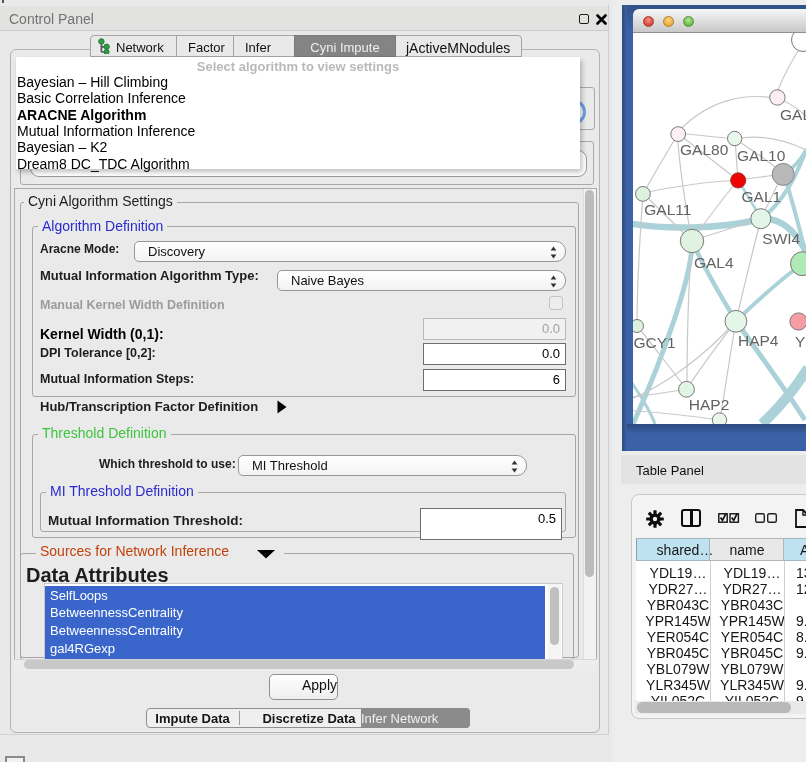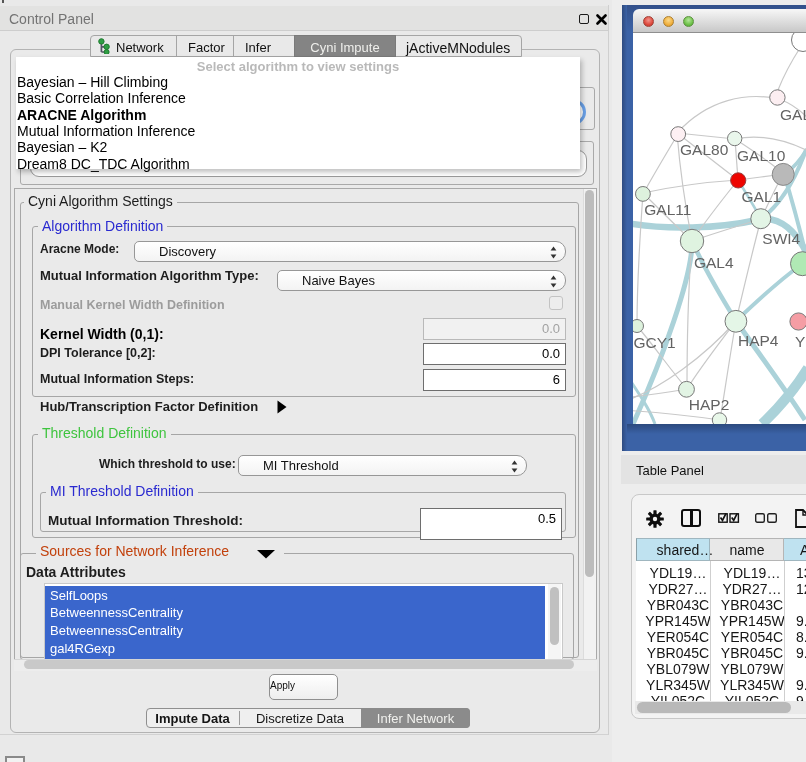--- a/index.html
+++ b/index.html
@@ -1,20 +1,20 @@
 <!DOCTYPE html>
 <html><head><meta charset="utf-8">
 <style>
 *{margin:0;padding:0;box-sizing:border-box}
 html,body{width:806px;height:762px;overflow:hidden;background:#e9e9e9;font-family:"Liberation Sans",sans-serif}
 .ab{position:absolute}
 .lbl{position:absolute;font-weight:bold;font-size:12px;color:#1d1d1d;white-space:nowrap}
 .glabel{position:absolute;background:#eaeaea;padding:0 4px;font-size:14px;white-space:nowrap;line-height:14px}
 .group{position:absolute;border:1px solid #a6a6a6;border-radius:3px}
-.combo{position:absolute;border:1px solid #979797;border-radius:5px 10px 10px 5px;background:linear-gradient(#ffffff,#f3f3f3);font-size:13px;color:#111;line-height:19px;padding-left:24px;white-space:nowrap}
+.combo{position:absolute;border:1px solid #979797;border-radius:5px 10px 10px 5px;background:linear-gradient(#ffffff,#f3f3f3);font-size:13px;color:#111;line-height:19px;padding-left:13px;white-space:nowrap}
 .carr{position:absolute;right:8px;top:4px}
 .fld{position:absolute;text-align:right;font-size:13px;line-height:20px;padding-right:5px;background:#fff;border:1px solid #6e6e6e}
 .ddi{position:absolute;left:17px;font-size:14px;color:#000;white-space:nowrap}
 .trow{position:absolute;left:0;width:100%;font-size:14px;color:#161616;white-space:nowrap}
 .tc1{position:absolute;left:5px;width:74px;text-align:center}
 .tc2{position:absolute;left:79px;width:74px;text-align:center}
 .tc3{position:absolute;left:153px;width:40px;text-align:left;padding-left:7px}
 </style></head>
 <body>
 
@@ -112,47 +112,47 @@
 <div class="glabel" style="left:46px;top:484px;color:#2a2ad0">MI Threshold Definition</div>
 <div class="lbl" style="left:48px;top:513px;font-size:13.5px">Mutual Information Threshold:</div>
 <div class="fld" style="left:420px;top:508px;width:142px;height:32px;color:#000">0.5</div>
 
 <div class="group" style="left:20px;top:553px;width:554px;height:107px"></div>
 <div class="glabel" style="left:36px;top:544px;color:#c2410c">Sources for Network Inference</div>
 <div class="ab" style="left:229px;top:548px;width:55px;height:12px;background:#eaeaea"></div>
 <svg class="ab" style="left:256px;top:549px" width="20" height="10" viewBox="0 0 20 10">
     <path d="M1 1 L19 1 L10 9.5 Z" fill="#000"></path>
   </svg>
-<div class="lbl" style="left:26px;top:564px;font-size:14px">Data Attributes</div>
+<div class="lbl" style="left:26px;top:564px;font-size:20px">Data Attributes</div>
 
 <div class="ab" style="left:44px;top:583px;width:519px;height:77px;background:#fff;border:1px solid #c9c9c9"></div>
 <div class="ab" style="left:45px;top:586px;width:500px;height:73px;background:#3a66cc"></div>
 <div class="ab" style="left:50px;top:588px;font-size:13px;color:#fff">SelfLoops</div>
 <div class="ab" style="left:50px;top:605px;font-size:13px;color:#fff">BetweennessCentrality</div>
 <div class="ab" style="left:50px;top:623px;font-size:13px;color:#fff">BetweennessCentrality</div>
 <div class="ab" style="left:50px;top:641px;font-size:13px;color:#fff">gal4RGexp</div>
 <div class="ab" style="left:548px;top:584px;width:13px;height:75px;background:#f5f5f5"></div>
 <div class="ab" style="left:550px;top:587px;width:9px;height:58px;background:#c0c0c0;border-radius:5px"></div>
 
 <div class="ab" style="left:14px;top:188px;width:583px;height:483px;border:1px solid #a9a9a9"></div>
 
 <div class="ab" style="left:583px;top:189px;width:13px;height:470px;background:#f2f2f2;border-left:1px solid #dcdcdc"></div>
 <div class="ab" style="left:585px;top:190px;width:9px;height:387px;background:#bcbcbc;border-radius:5px"></div>
 
 <div class="ab" style="left:14px;top:659px;width:583px;height:12px;background:#ededed;border-top:1px solid #d5d5d5"></div>
 <div class="ab" style="left:24px;top:660px;width:550px;height:9px;background:#c9c9c9;border-radius:5px"></div>
 
-<div class="ab" style="left:269px;top:674px;width:69px;height:26px;border:1px solid #8f8f8f;border-radius:5px;background:linear-gradient(#ffffff,#eeeeee);text-align:left;font-size:10px;line-height:21px;color:#111">Apply</div>
+<div class="ab" style="left:269px;top:674px;width:69px;height:26px;border:1px solid #8f8f8f;border-radius:5px;background:linear-gradient(#ffffff,#eeeeee);text-align:right;font-size:14px;line-height:21px;color:#111">Apply</div>
 
 <div class="ab" style="left:146px;top:708px;width:324px;height:20px;border:1px solid #8f8f8f;border-radius:4px;background:#efefef"></div>
 <div class="ab" style="left:239px;top:711px;width:1px;height:14px;background:#9a9a9a"></div>
 <div class="ab" style="left:361px;top:708px;width:109px;height:20px;background:#8b8b8b;border-radius:0 4px 4px 0"></div>
 <div class="ab" style="left:146px;top:711px;width:93px;text-align:center;font-size:13px;font-weight:bold;color:#151515">Impute Data</div>
-<div class="ab" style="left:239px;top:711px;width:122px;text-align:center;font-size:13px;font-weight:normal;color:#151515">Discretize Data</div>
-<div class="ab" style="left:361px;top:711px;width:109px;text-align:center;font-size:13px;color:#f0f0ed">Infer Network</div>
+<div class="ab" style="left:239px;top:711px;width:140px;text-align:center;font-size:13px;font-weight:bold;color:#151515">Discretize Data</div>
+<div class="ab" style="left:361px;top:711px;width:109px;text-align:left;font-size:13px;color:#f0f0ed">Infer Network</div>
 
 <div class="ab" style="left:5px;top:756px;width:20px;height:10px;border:2px solid #8a8a8a;background:#f2f2f2"></div>
 
 <svg class="ab" style="left:617px;top:373px" width="5" height="6" viewBox="0 0 5 6">
     <path d="M0 6 L2.5 0 L5 4 Z" fill="#4a4a4a"></path>
   </svg>
 
 <div class="ab" style="left:612px;top:0;width:194px;height:762px;background:#ededed"></div>
 <div class="ab" style="left:622px;top:5px;width:184px;height:446px;background:linear-gradient(180deg,#33518b 0%,#3b62a6 6%,#3b62a6 100%)"></div>
 <div class="ab" style="left:622px;top:5px;width:5px;height:446px;background:linear-gradient(90deg,#2e4a7f,#3b62a6)"></div>

